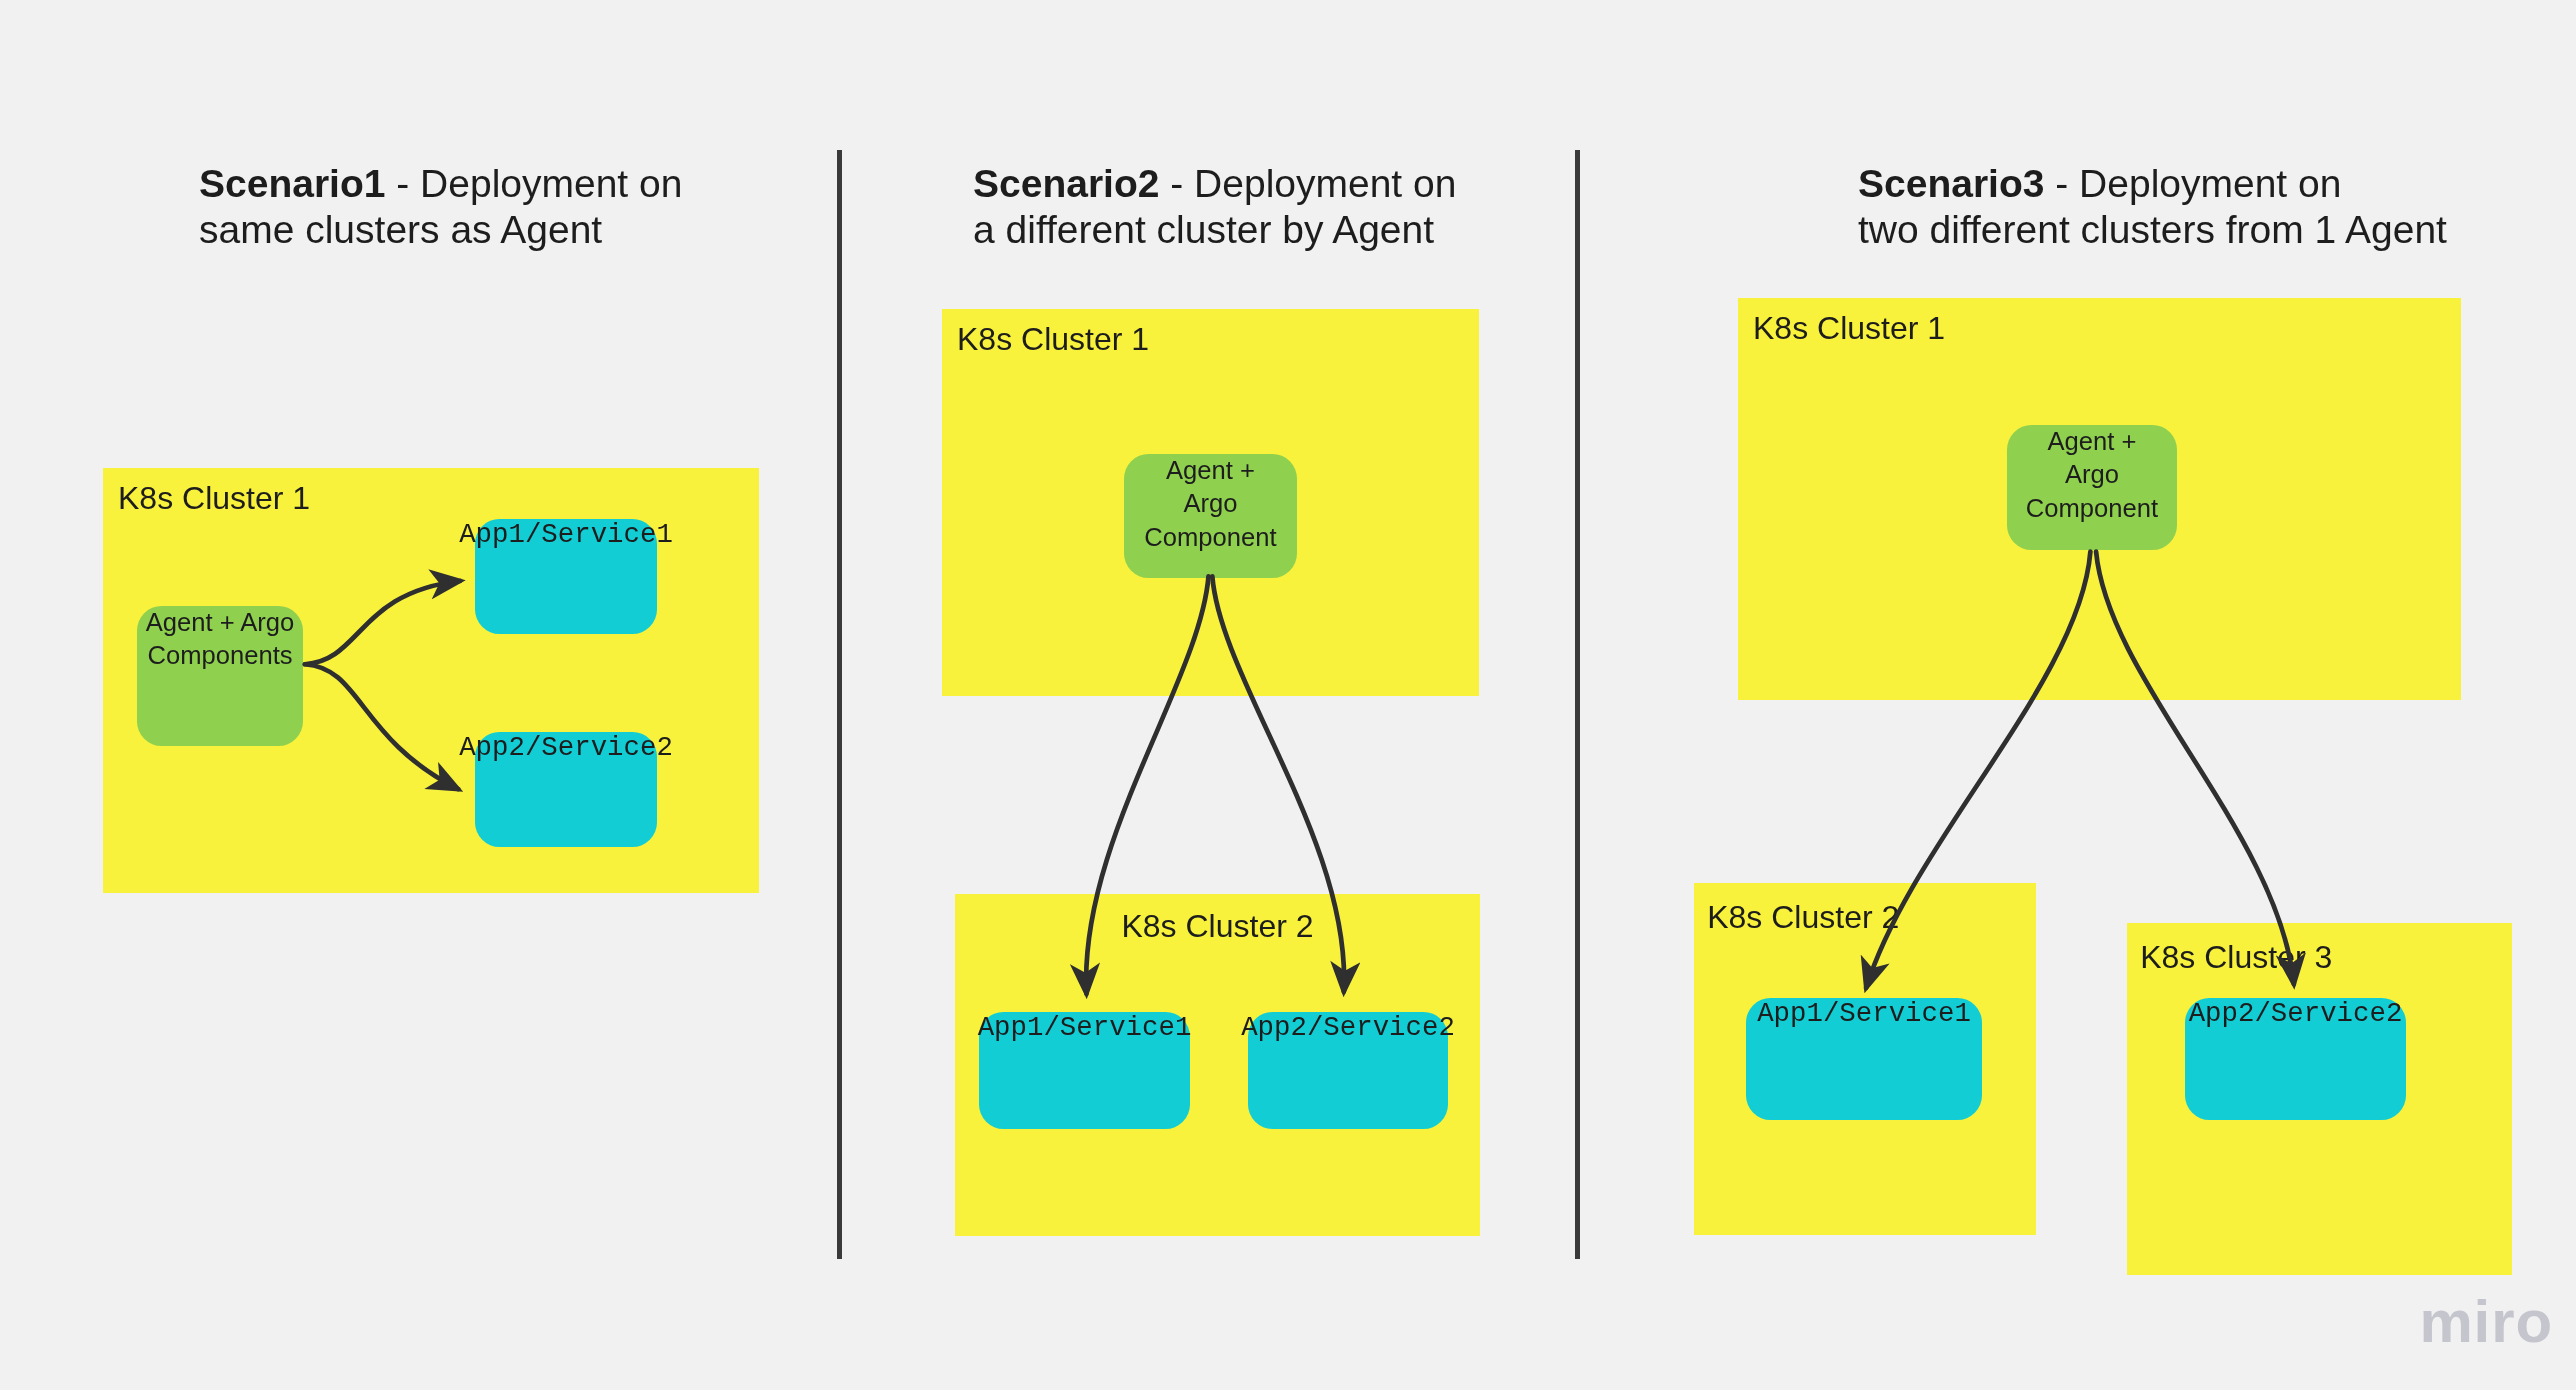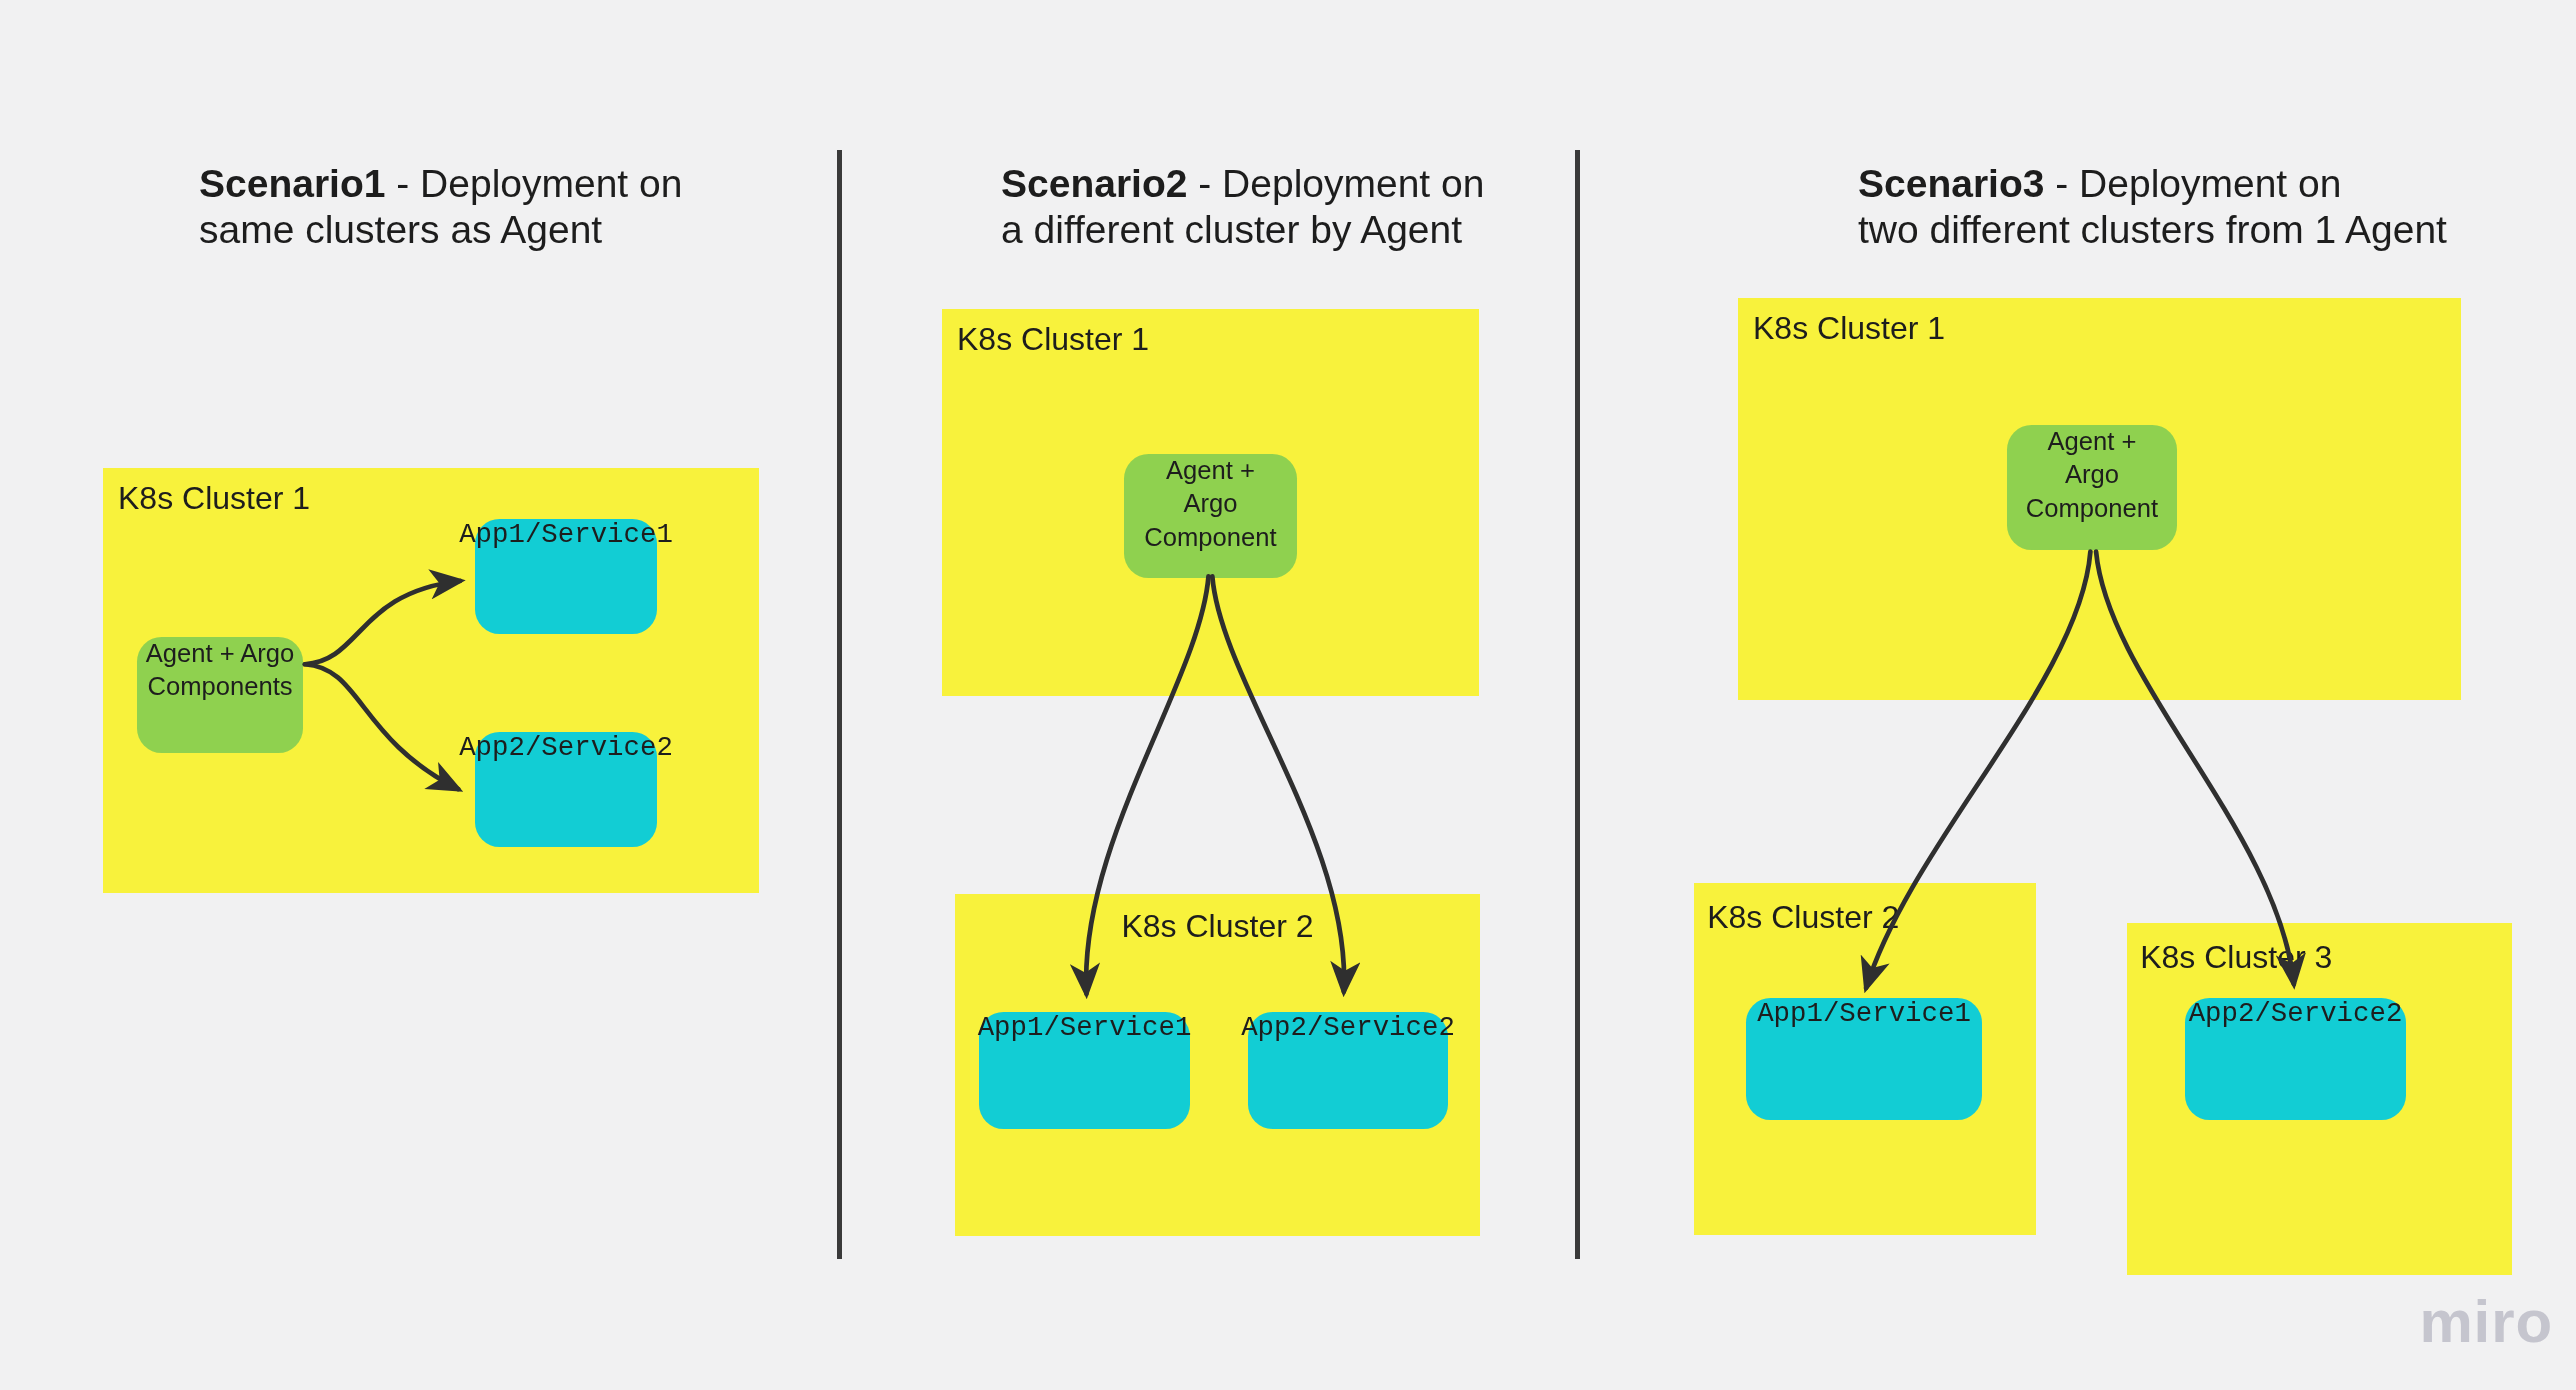--- a/index.html
+++ b/index.html
@@ -80,33 +80,33 @@
 
   <div class="scenario-title" style="left:199px;top:161px;">
     <span class="b">Scenario1</span><span> - Deployment on</span><br>
     <span>same clusters as Agent</span>
   </div>
 
   <div class="cluster" style="left:103px;top:468px;width:656px;height:425px;">
     <div class="cluster-label">K8s Cluster 1</div>
   </div>
 
-  <div class="node agent" style="left:137px;top:606px;width:166px;height:116px;margin-top:31px;">
+  <div class="node agent" style="left:137px;top:606px;width:166px;height:140px;">
     <span>Agent + Argo
 Components</span>
   </div>
 
   <div class="node app" style="left:475px;top:519px;width:182px;height:115px;">
     <span>App1/Service1</span>
   </div>
   <div class="node app" style="left:475px;top:732px;width:182px;height:115px;">
     <span>App2/Service2</span>
   </div>
 
-  <div class="scenario-title" style="left:1001px;top:161px;">
+  <div class="scenario-title" style="left:973px;top:161px;">
     <span class="b">Scenario2</span><span> - Deployment on</span><br>
     <span>a different cluster by Agent</span>
   </div>
 
   <div class="cluster" style="left:942px;top:309px;width:537px;height:387px;">
     <div class="cluster-label">K8s Cluster 1</div>
   </div>
 
   <div class="node agent" style="left:1124px;top:454px;width:173px;height:124px;">
     <span>Agent +

